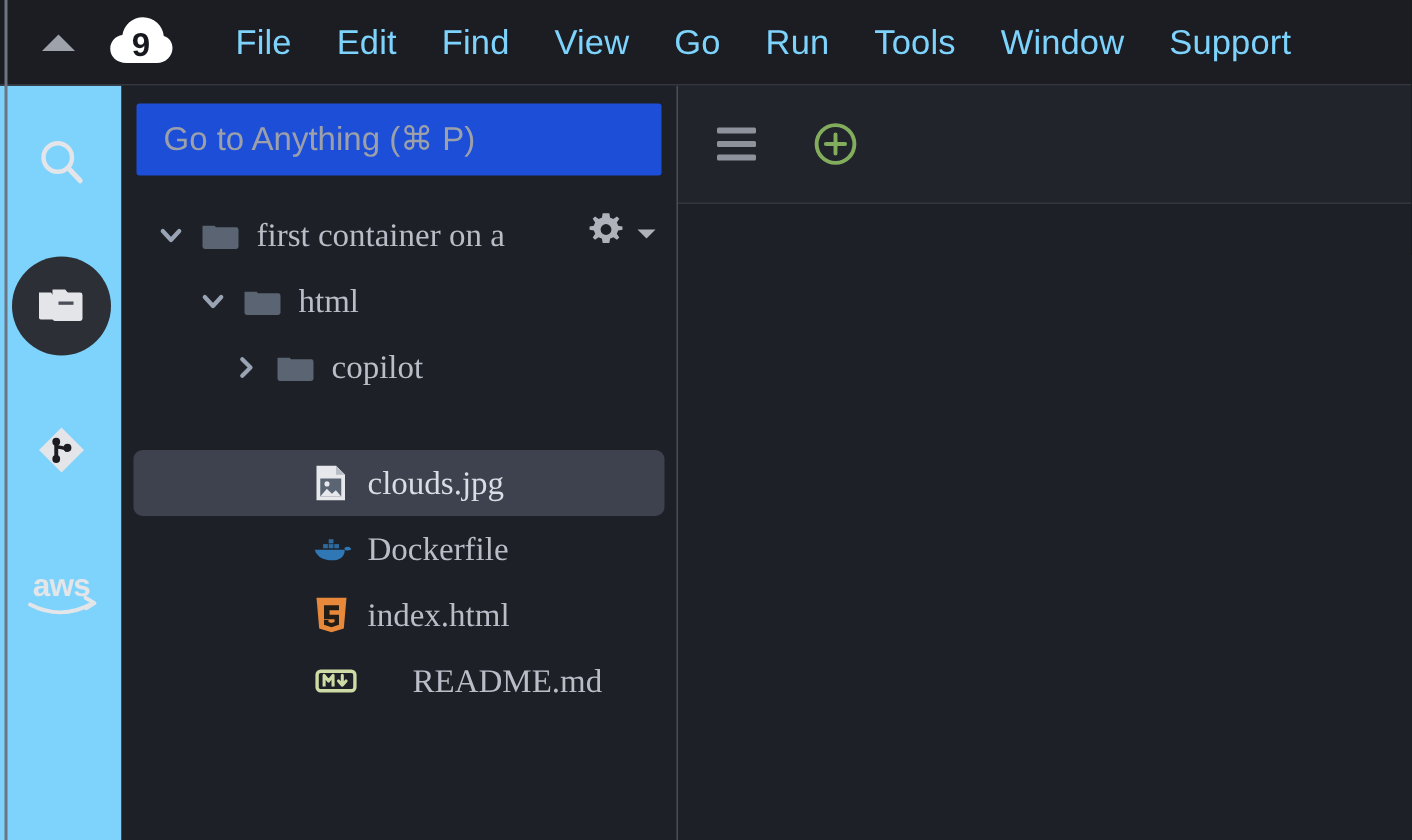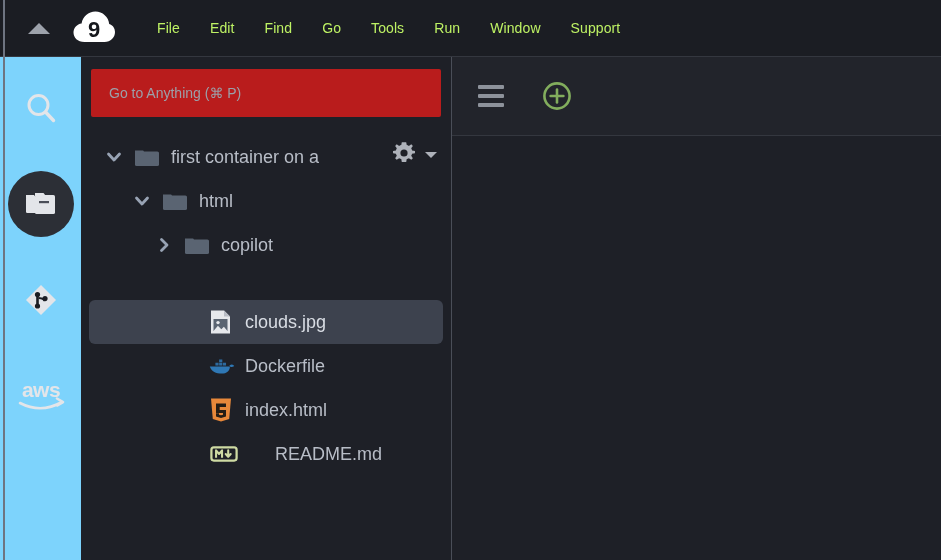--- a/index.html
+++ b/index.html
@@ -66,22 +66,22 @@
   .cloud9-logo {
     width: 44px;
     height: 38px;
     position: relative;
     margin-right: 26px;
     flex: 0 0 auto;
   }
   .cloud9-logo svg { display: block; }
 
   .menu-item {
-    color: #bef264;
-    font-size: 14px;
+    color: #7dd3fc;
+    font-size: 23px;
     letter-spacing: 0.1px;
     padding: 4px 15px;
     white-space: nowrap;
     cursor: default;
   }
 
   
   .body-area {
     flex: 1 1 auto;
     display: flex;
@@ -124,27 +124,27 @@
     flex-direction: column;
     min-height: 0;
     position: relative;
   }
 
   .goto-wrap { padding: 12px 10px 0 10px; }
 
   .goto-input {
     width: 100%;
     height: 48px;
-    background: #b91c1c;
+    background: #1d4ed8;
     border: none;
     outline: none;
     border-radius: 2px;
     color: #c9ccd2;
     font-family: "Liberation Sans", sans-serif;
-    font-size: 14px;
+    font-size: 22px;
     padding: 0 18px;
   }
   .goto-input::placeholder { color: #9ca0a9; opacity: 1; }
 
   
   .tree {
     margin-top: 18px;
     padding: 0 8px;
     flex: 1 1 auto;
     overflow: hidden;
@@ -179,23 +179,24 @@
     flex: 0 0 28px;
     display: flex;
     align-items: center;
     justify-content: center;
     margin-right: 10px;
   }
   .node-icon svg { display: block; }
 
   .node-label {
     color: #b8bdc7;
-    font-size: 18px;
+    font-size: 22px;
     white-space: nowrap;
     overflow: hidden;
+    font-family: Liberation Serif, serif;
   }
   .tree-row.selected .node-label { color: #d9dde4; }
 
   .gear-btn {
     position: absolute;
     right: 6px;
     top: 3px;
     display: flex;
     align-items: center;
     cursor: pointer;
@@ -277,23 +278,24 @@
         <path d="M12.5 33 C5.5 33 1.5 28.5 1.5 23.5 C1.5 18.8 5 15 9.6 14.4
                  C10.6 7.6 16.4 2.5 23.4 2.5 C30.6 2.5 36.6 8 37.2 15
                  C40.9 16.1 43 19.3 43 23 C43 28.5 38.6 33 32.5 33 Z" fill="#ffffff"></path>
         <text x="22" y="28" font-family="Liberation Sans, sans-serif" font-size="22" font-weight="bold" fill="#16181d" text-anchor="middle">9</text>
       </svg>
     </div>
 
     <div class="menu-item">File</div>
     <div class="menu-item">Edit</div>
     <div class="menu-item">Find</div>
+    <div class="menu-item">View</div>
     <div class="menu-item">Go</div>
+    <div class="menu-item">Run</div>
     <div class="menu-item">Tools</div>
-    <div class="menu-item">Run</div>
     <div class="menu-item">Window</div>
     <div class="menu-item">Support</div>
   </div>
 
   <div class="body-area">
 
     <div class="rail">
 
       <div class="rail-btn">
         <span>

